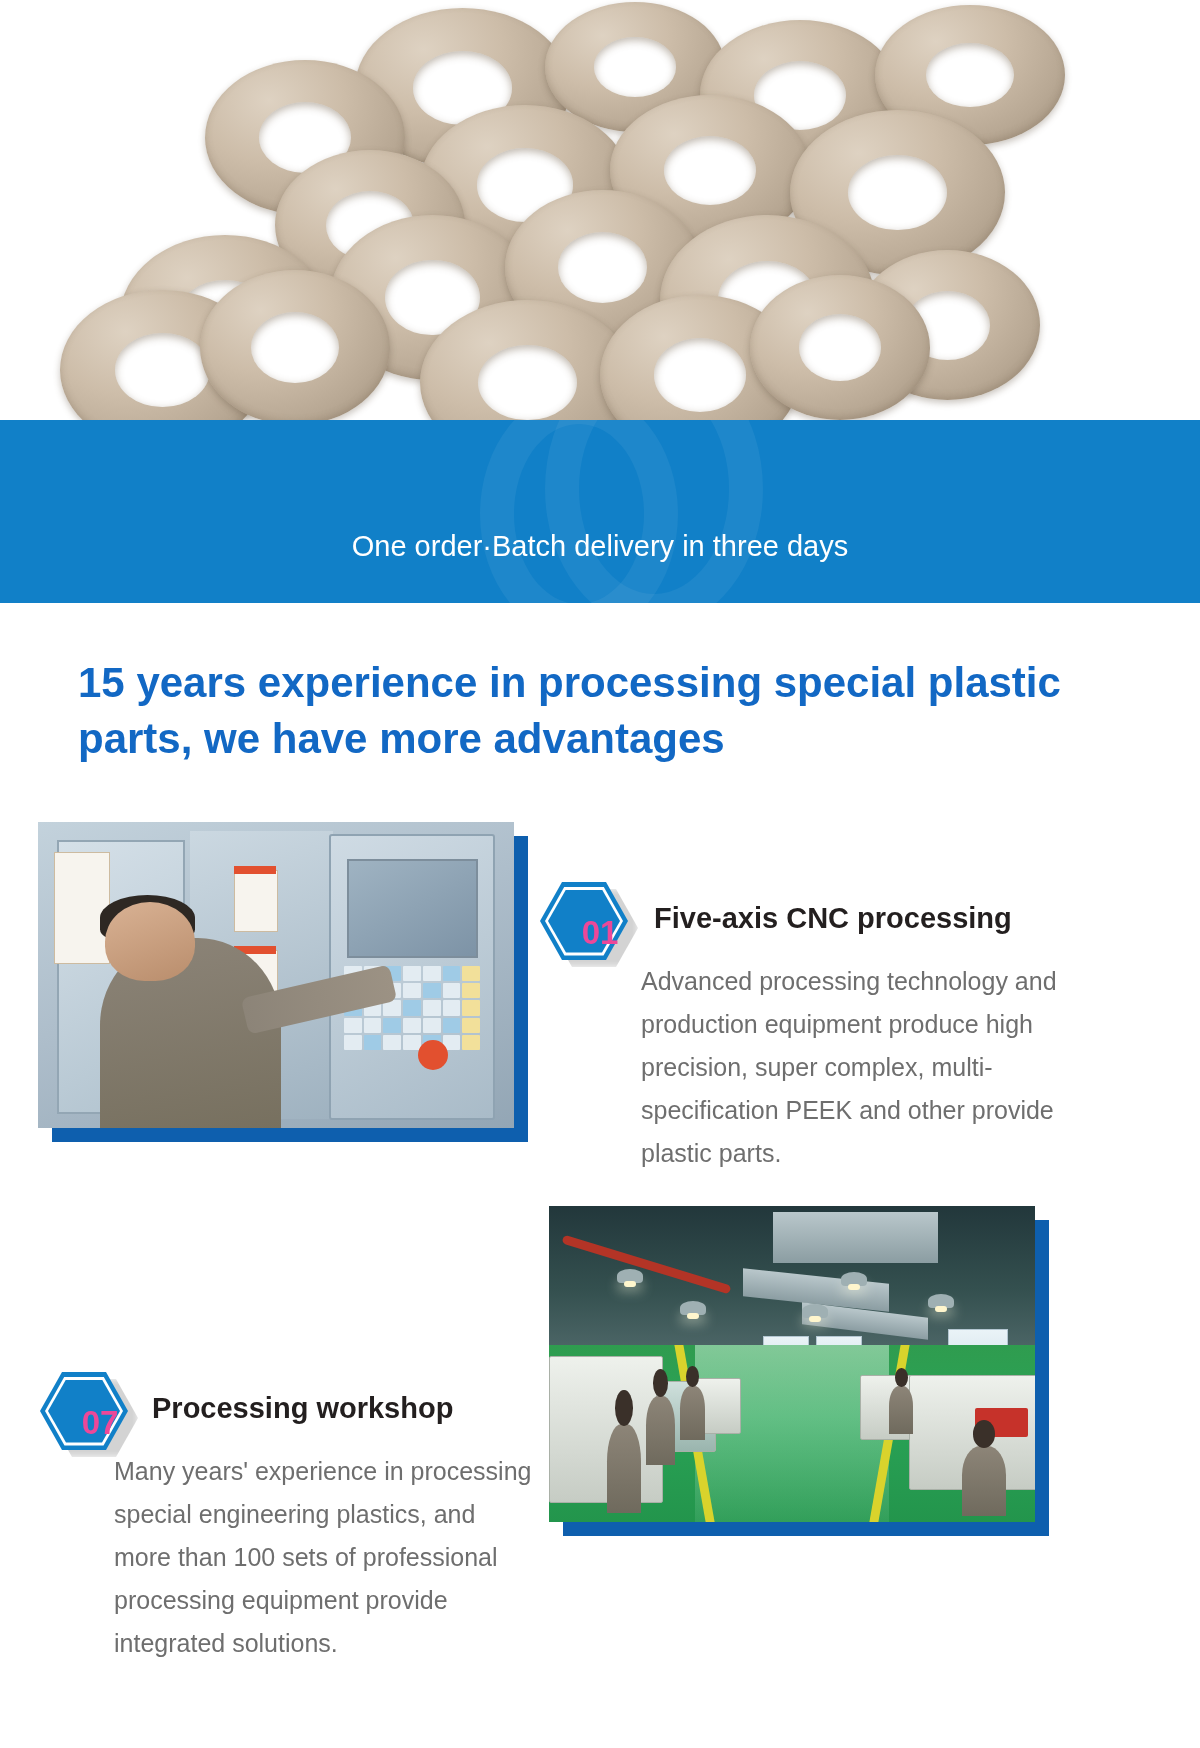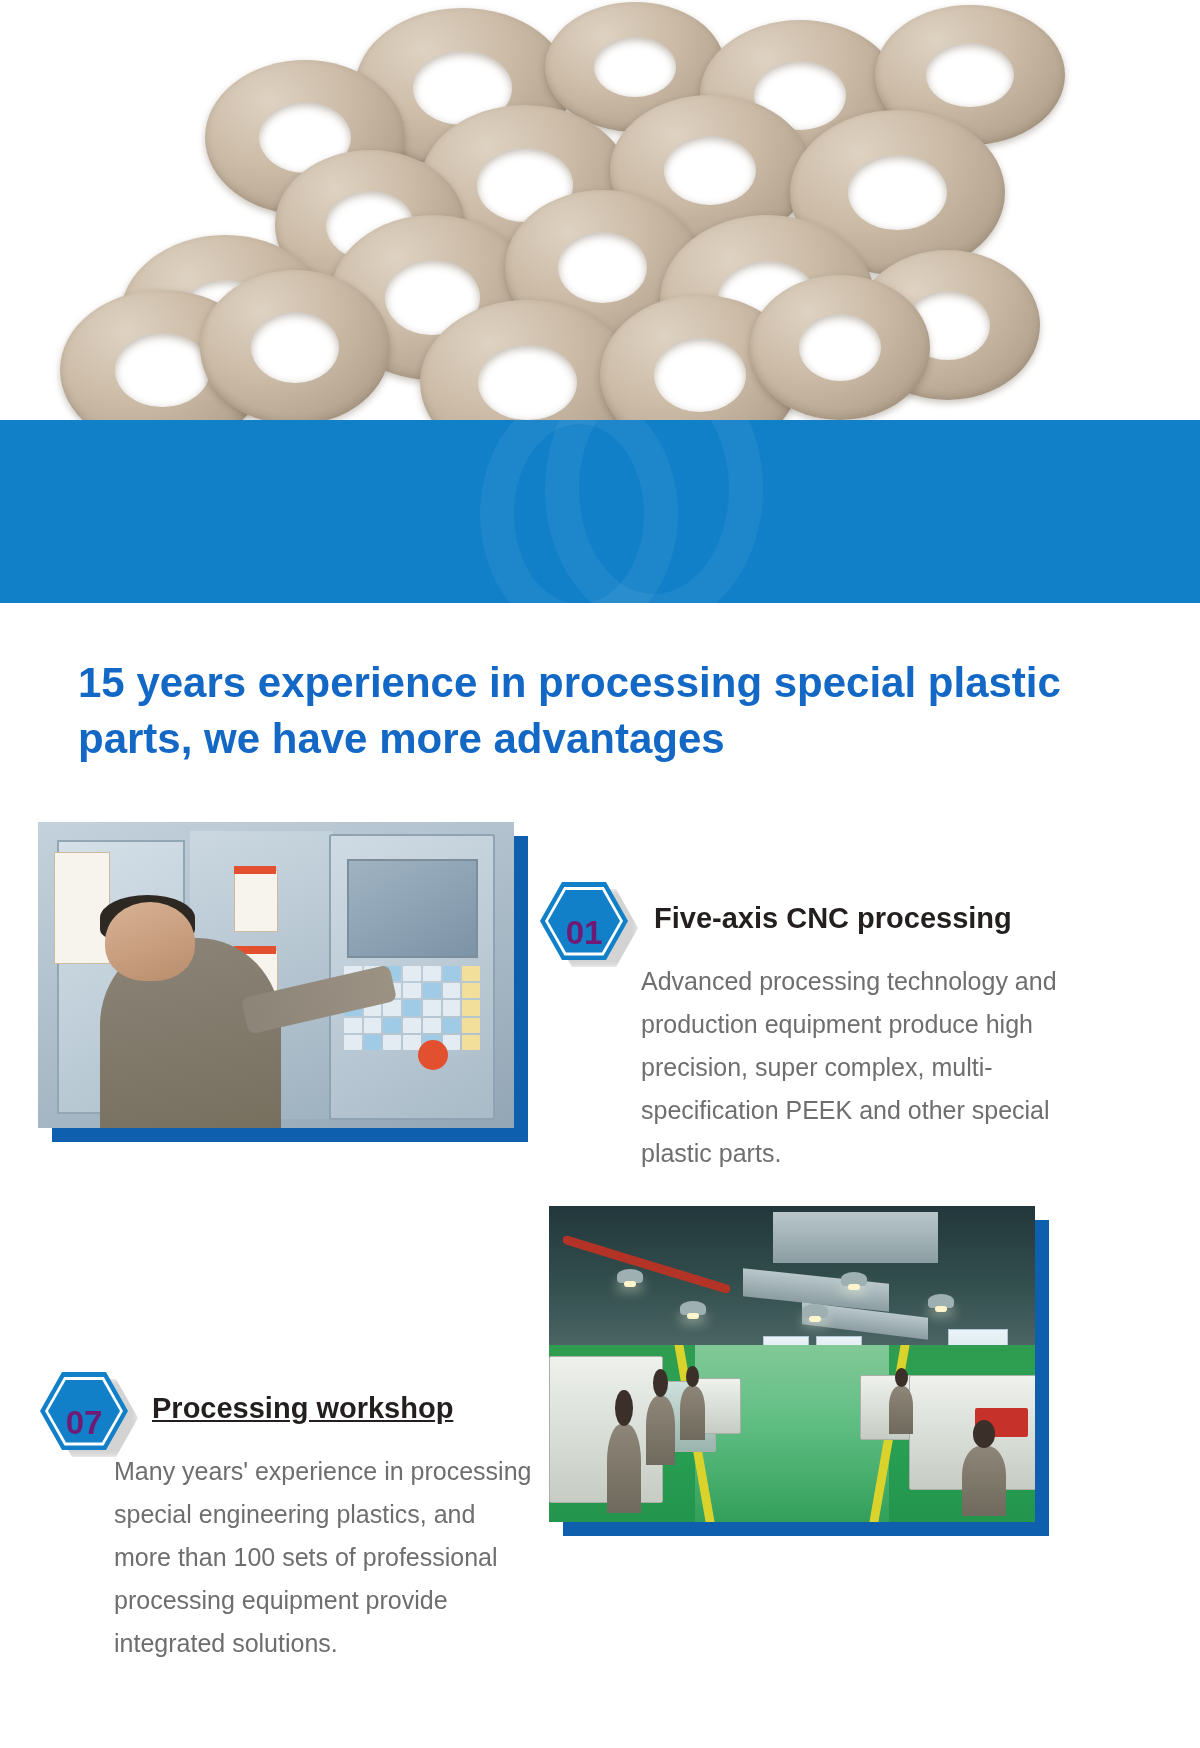--- a/index.html
+++ b/index.html
@@ -87,22 +87,22 @@
   .hex{position:absolute;width:88px;height:78px;}
   .hex .sh{position:absolute;left:10px;top:7px;width:88px;height:78px;
       background:rgba(120,120,120,.33);
       clip-path:polygon(25% 0%,75% 0%,100% 50%,75% 100%,25% 100%,0% 50%);filter:blur(3px);}
   .hex .out{position:absolute;left:0;top:0;width:88px;height:78px;background:#1180c8;
       clip-path:polygon(25% 0%,75% 0%,100% 50%,75% 100%,25% 100%,0% 50%);}
   .hex .in{position:absolute;left:5px;top:4.5px;width:78px;height:69px;background:#fff;
       clip-path:polygon(25% 0%,75% 0%,100% 50%,75% 100%,25% 100%,0% 50%);}
   .hex .in2{position:absolute;left:8px;top:7.5px;width:72px;height:63px;background:#1180c8;
       clip-path:polygon(25% 0%,75% 0%,100% 50%,75% 100%,25% 100%,0% 50%);}
-  .hex .num{position:absolute;left:0;top:0;width:88px;height:102px;display:flex;
-      align-items:center;justify-content:center;color:#701a75;font-size:33px;font-weight:bold;}
+  .hex .num{position:absolute;left:16px;top:0;width:88px;height:102px;display:flex;
+      align-items:center;justify-content:center;color:#ec4899;font-size:33px;font-weight:bold;}
 
   .feat-title{position:absolute;color:#231f1f;font-size:29px;font-weight:bold;white-space:nowrap;}
   .feat-body{position:absolute;color:#6e6e6e;font-size:25px;line-height:1.72;}
 </style>
 </head>
 <body>
 
 <div class="hero">
   <div class="gasket" style="left: 355px; top: 8px; width: 215px; height: 160px; --hw: 96.75px;"></div>
   <div class="gasket" style="left: 545px; top: 2px; width: 180px; height: 130px; --hw: 81px;"></div>
@@ -121,20 +121,21 @@
   <div class="gasket" style="left: 60px; top: 290px; width: 205px; height: 160px; --hw: 92.25px;"></div>
   <div class="gasket" style="left: 200px; top: 270px; width: 190px; height: 155px; --hw: 85.5px;"></div>
   <div class="gasket" style="left: 420px; top: 300px; width: 215px; height: 165px; --hw: 96.75px;"></div>
   <div class="gasket" style="left: 600px; top: 295px; width: 200px; height: 160px; --hw: 90px;"></div>
   <div class="gasket" style="left: 750px; top: 275px; width: 180px; height: 145px; --hw: 81px;"></div>
 </div>
 
 <div class="banner">
   <div class="banner-wm" style="left:545px;top:-70px;width:150px;height:210px;"></div>
   <div class="banner-wm" style="left:480px;top:-30px;width:130px;height:180px;"></div>
+  <div class="banner-sub">One order·Batch delivery in three days</div>
 </div>
 
 <div class="headline">15 years experience in processing special plastic parts, we have more advantages</div>
 
 <div class="photo" style="left:38px;top:822px;width:490px;height:320px;">
   <div class="bar-r"></div>
   <div class="bar-b"></div>
   <div class="img cnc">
     <div class="cnc-door"></div>
     <div class="cnc-mid"></div>
@@ -192,21 +193,21 @@
 </div>
 
 <div class="hex" style="left:540px;top:882px;">
   <div class="sh"></div>
   <div class="out"></div>
   <div class="in"></div>
   <div class="in2"></div>
   <div class="num">01</div>
 </div>
 <div class="feat-title" style="left:654px;top:902px;">Five-axis CNC processing</div>
-<div class="feat-body" style="left:641px;top:960px;width:430px;">Advanced processing technology and production equipment produce high precision, super complex, multi-specification PEEK and other special plastic parts.</div>
+<div class="feat-body" style="left:641px;top:960px;width:430px;">Advanced processing technology and production equipment produce high precision, super complex, multi-specification PEEK and other provide plastic parts.</div>
 
 <div class="photo" style="left:549px;top:1206px;width:500px;height:330px;">
   <div class="bar-r"></div>
   <div class="bar-b"></div>
   <div class="img shop">
     <div class="ceiling"></div>
     <div class="duct" style="left:46%;top:2%;width:34%;height:16%;"></div>
     <div class="duct" style="left:40%;top:22%;width:30%;height:9%;transform:skewY(6deg);"></div>
     <div class="duct" style="left:52%;top:33%;width:26%;height:7%;transform:skewY(7deg);"></div>
     <div class="pipe-red" style="left:2%;top:17%;width:36%;transform:rotate(17deg);"></div>
@@ -237,18 +238,18 @@
   </div>
 </div>
 
 <div class="hex" style="left:40px;top:1372px;">
   <div class="sh"></div>
   <div class="out"></div>
   <div class="in"></div>
   <div class="in2"></div>
   <div class="num">07</div>
 </div>
-<div class="feat-title" style="left:152px;top:1392px;text-decoration:underline;">Processing workshop</div>
+<div class="feat-title" style="left:152px;top:1392px;">Processing workshop</div>
 <div class="feat-body" style="left:114px;top:1450px;width:420px;">Many years' experience in processing special engineering plastics, and more than 100 sets of professional processing equipment provide integrated solutions.</div>
 
 <style>
 .gasket::after{left:27%;top:27%;width:46%;height:46%;}
 </style>
 
 </body></html>

